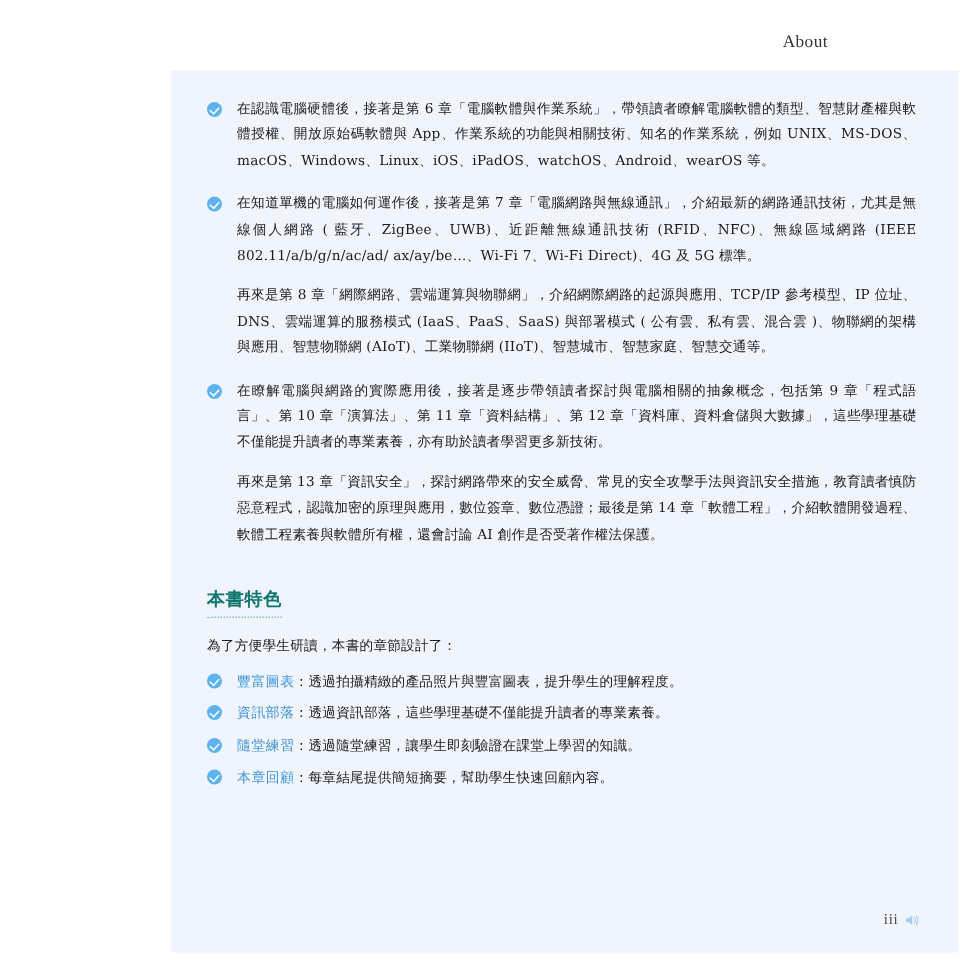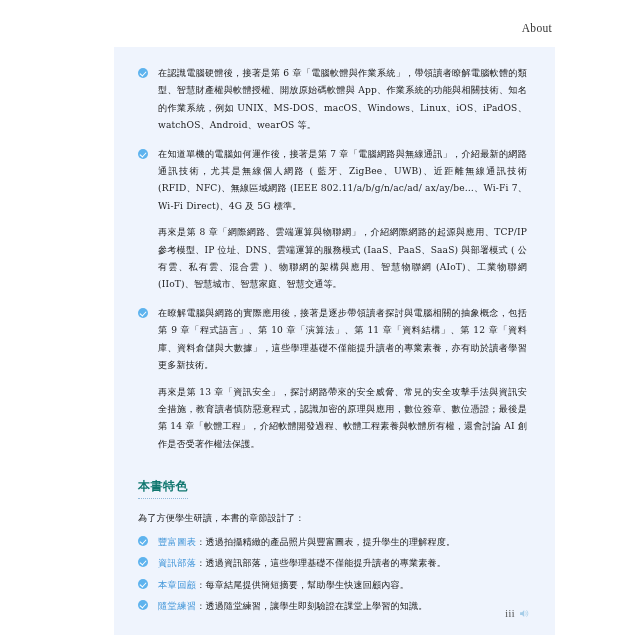--- a/index.html
+++ b/index.html
@@ -25,21 +25,21 @@
     right: 88px;
     font-family: "Liberation Serif", "DejaVu Serif", serif;
     font-size: 11.5px;
     color: #333333;
     letter-spacing: 0.3px;
   }
   .panel {
     position: absolute;
     left: 114px;
     top: 47px;
-    width: 441px;
+    width: 525px;
     height: 588px;
     background: #eff4fd;
     box-sizing: border-box;
     padding: 18px 28px 10px 24px;
   }
   .body-text {
     font-family: "DejaVu Serif", "Liberation Serif", serif;
     font-size: 9.1px;
     line-height: 17.4px;
     color: #1b1b1b;
@@ -172,25 +172,25 @@
         <li class="feature-item body-text">
           <span class="check-icon"></span>
           <span class="feature-label">豐富圖表</span><span>：</span><span>透過拍攝精緻的產品照片與豐富圖表，提升學生的理解程度。</span>
         </li>
         <li class="feature-item body-text">
           <span class="check-icon"></span>
           <span class="feature-label">資訊部落</span><span>：</span><span>透過資訊部落，這些學理基礎不僅能提升讀者的專業素養。</span>
         </li>
         <li class="feature-item body-text">
           <span class="check-icon"></span>
+          <span class="feature-label">隨堂練習</span><span>：</span><span>透過隨堂練習，讓學生即刻驗證在課堂上學習的知識。</span>
+        </li>
+        <li class="feature-item body-text">
+          <span class="check-icon"></span>
           <span class="feature-label">本章回顧</span><span>：</span><span>每章結尾提供簡短摘要，幫助學生快速回顧內容。</span>
-        </li>
-        <li class="feature-item body-text">
-          <span class="check-icon"></span>
-          <span class="feature-label">隨堂練習</span><span>：</span><span>透過隨堂練習，讓學生即刻驗證在課堂上學習的知識。</span>
         </li>
       </ul>
 
       
     </div>
 
     <div class="folio">
       <span class="folio-num">iii</span>
       <svg class="folio-mark" viewBox="0 0 16 16">
         <path d="M3 6 L6 6 L9 3 L9 13 L6 10 L3 10 Z" fill="#7fb8dd"></path>

